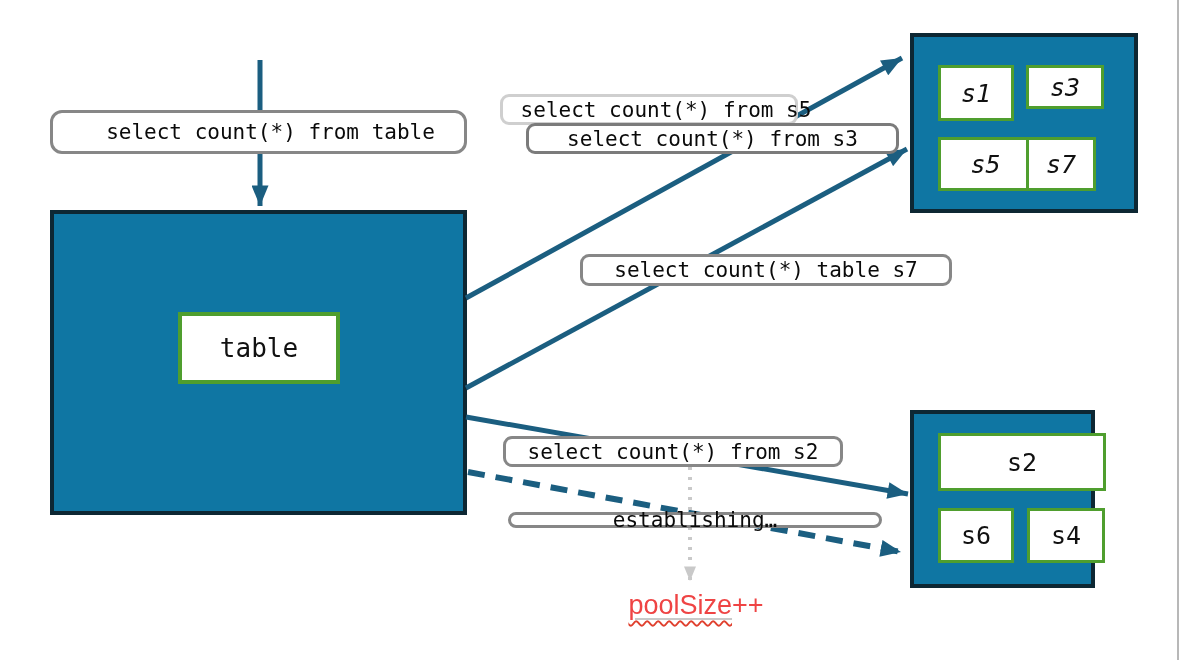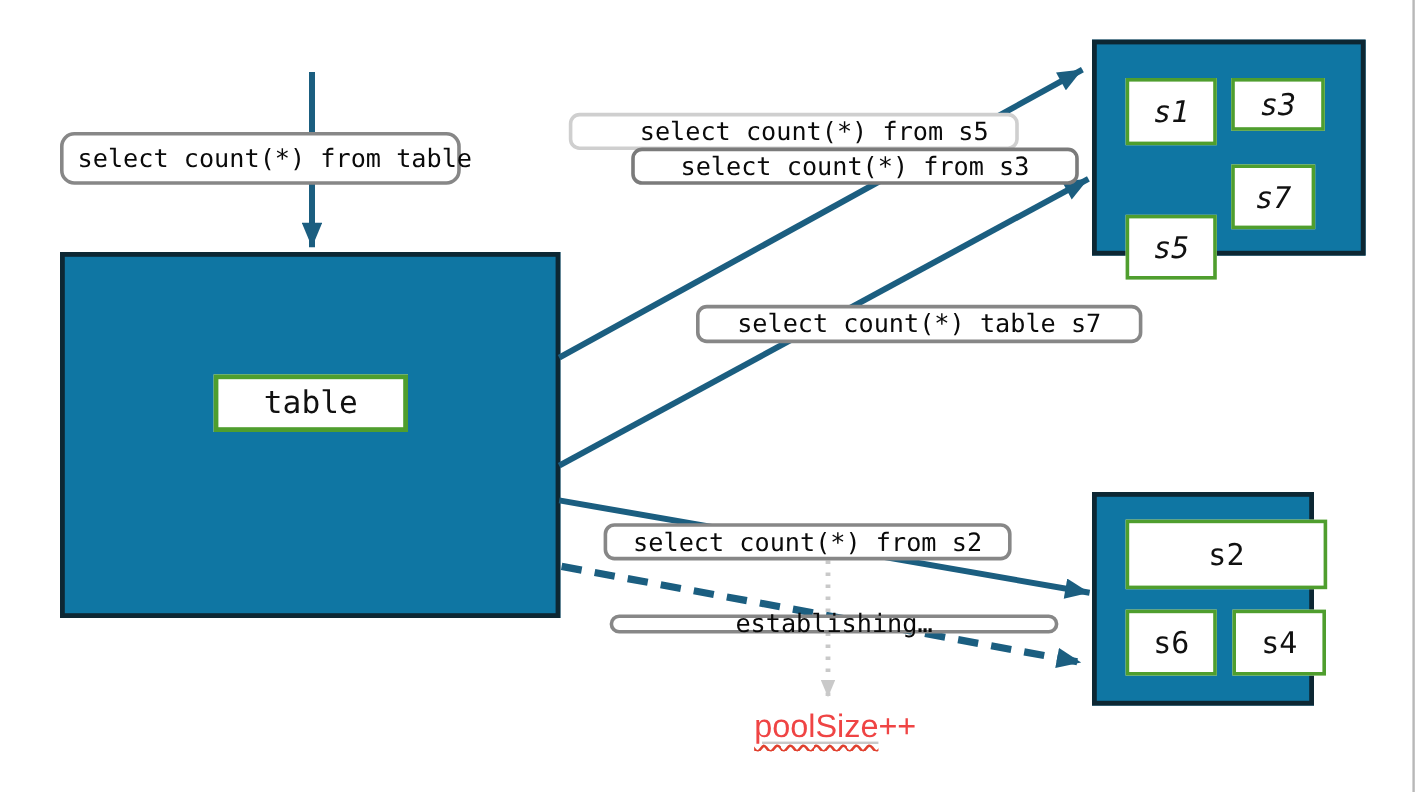--- a/index.html
+++ b/index.html
@@ -10,35 +10,35 @@
   
   .teal-box { position:absolute; background:#0f76a3; border:4px solid #0d2733; z-index:1; }
   #main-box    { left:50px;  top:210px; width:417px; height:305px; }
   #shards-top  { left:910px; top:33px;  width:228px; height:180px;font-style:italic; }
   #shards-bot  { left:910px; top:410px; width:185px; height:178px; }
 
   
   .inner-box { position:absolute; background:#ffffff; border:3px solid #4f9e2e;
                display:flex; align-items:center; justify-content:center;
                font-size:25px; color:#111; }
-  #table-box { left:124px; top:98px; width:162px; height:48px; border-width:4px; font-size:26px; }
+  #table-box { left:124px; top:98px; width:162px; height:72px; border-width:4px; font-size:26px; }
   #sh-s1 { left:24px;  top:28px;  width:76px;  height:56px; }
   #sh-s3 { left:112px; top:28px;  width:78px;  height:44px; }
-  #sh-s5 { left:24px;  top:100px; width:76px;  height:54px;margin-top:42px; }
+  #sh-s5 { left:24px;  top:100px; width:95px;  height:54px; }
   #sh-s7 { left:112px; top:100px; width:70px;  height:54px; }
   #sh-s2 { left:24px;  top:19px;  width:168px; height:58px; }
   #sh-s6 { left:24px;  top:94px;  width:76px;  height:55px; }
   #sh-s4 { left:113px; top:94px;  width:78px;  height:55px; }
 
   
   .qlabel { position:absolute; background:#ffffff; border:3px solid #878787;
             border-radius:9px; display:flex; align-items:center; justify-content:center;
             font-size:21px; color:#0a0a0a; white-space:nowrap; z-index:3; }
-  #q-table { left:50px;  top:110px; width:334px; height:44px; border-radius:12px;padding-left:24px; }
-  #q-s5    { left:474px; top:94px;  width:375px; height:31px; border-color:#cfcfcf; z-index:3;padding-left:34px; }
+  #q-table { left:50px;  top:110px; width:417px; height:44px; border-radius:12px;padding-left:24px; }
+  #q-s5    { left:500px; top:94px;  width:298px; height:31px; border-color:#cfcfcf; z-index:3;padding-left:34px; }
   #q-s3    { left:503px; top:123px; width:373px; height:31px; border-color:#7b7b7b; z-index:4;margin-left:23px; }
   #q-s7    { left:580px; top:254px; width:372px; height:32px; }
   #q-s2    { left:503px; top:436px; width:340px; height:31px; }
   #q-est   { left:508px; top:512px; width:374px; height:16px; }
 
   
   #arrows { position:absolute; left:0; top:0; z-index:2; pointer-events:none; }
 
   
   #poolsize { position:absolute; left:598px; top:590px; width:196px; text-align:center;

